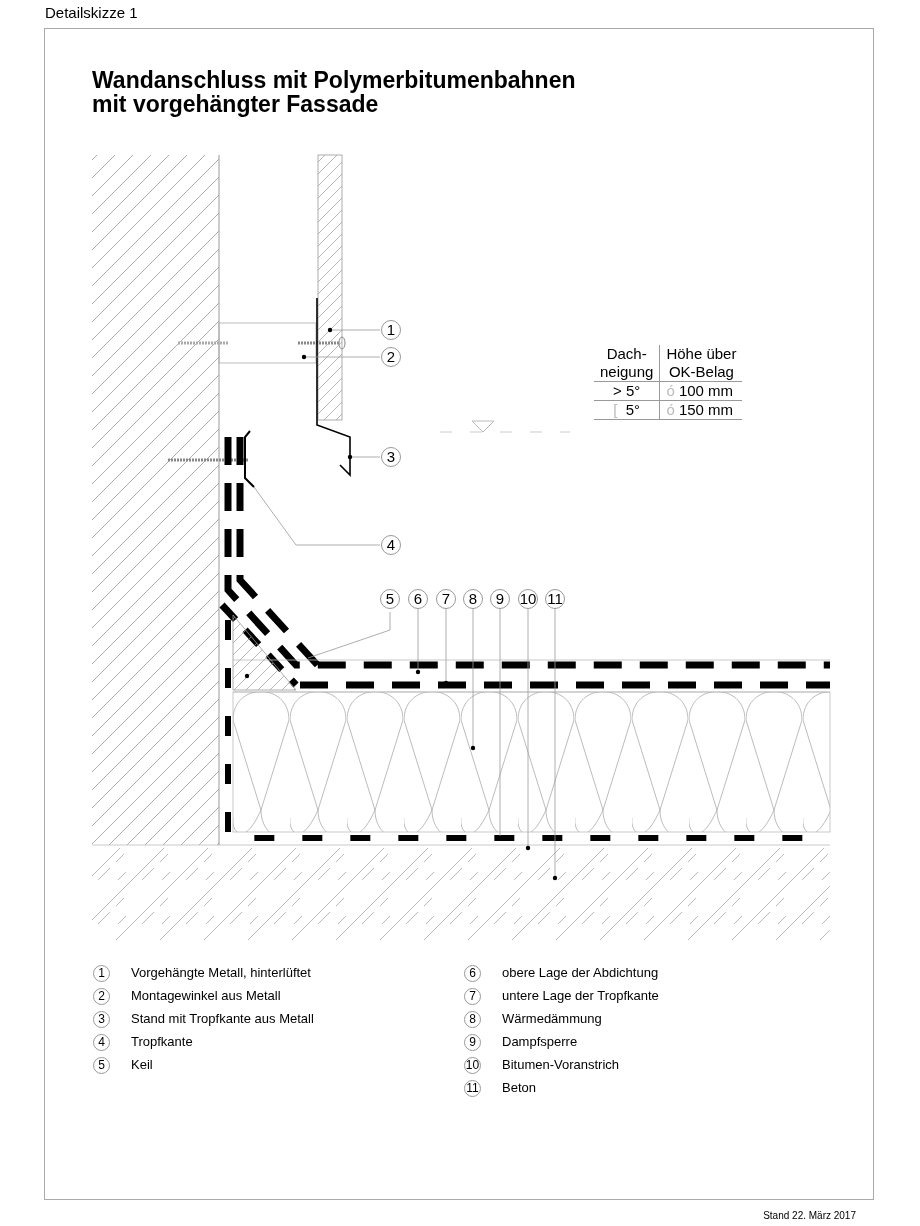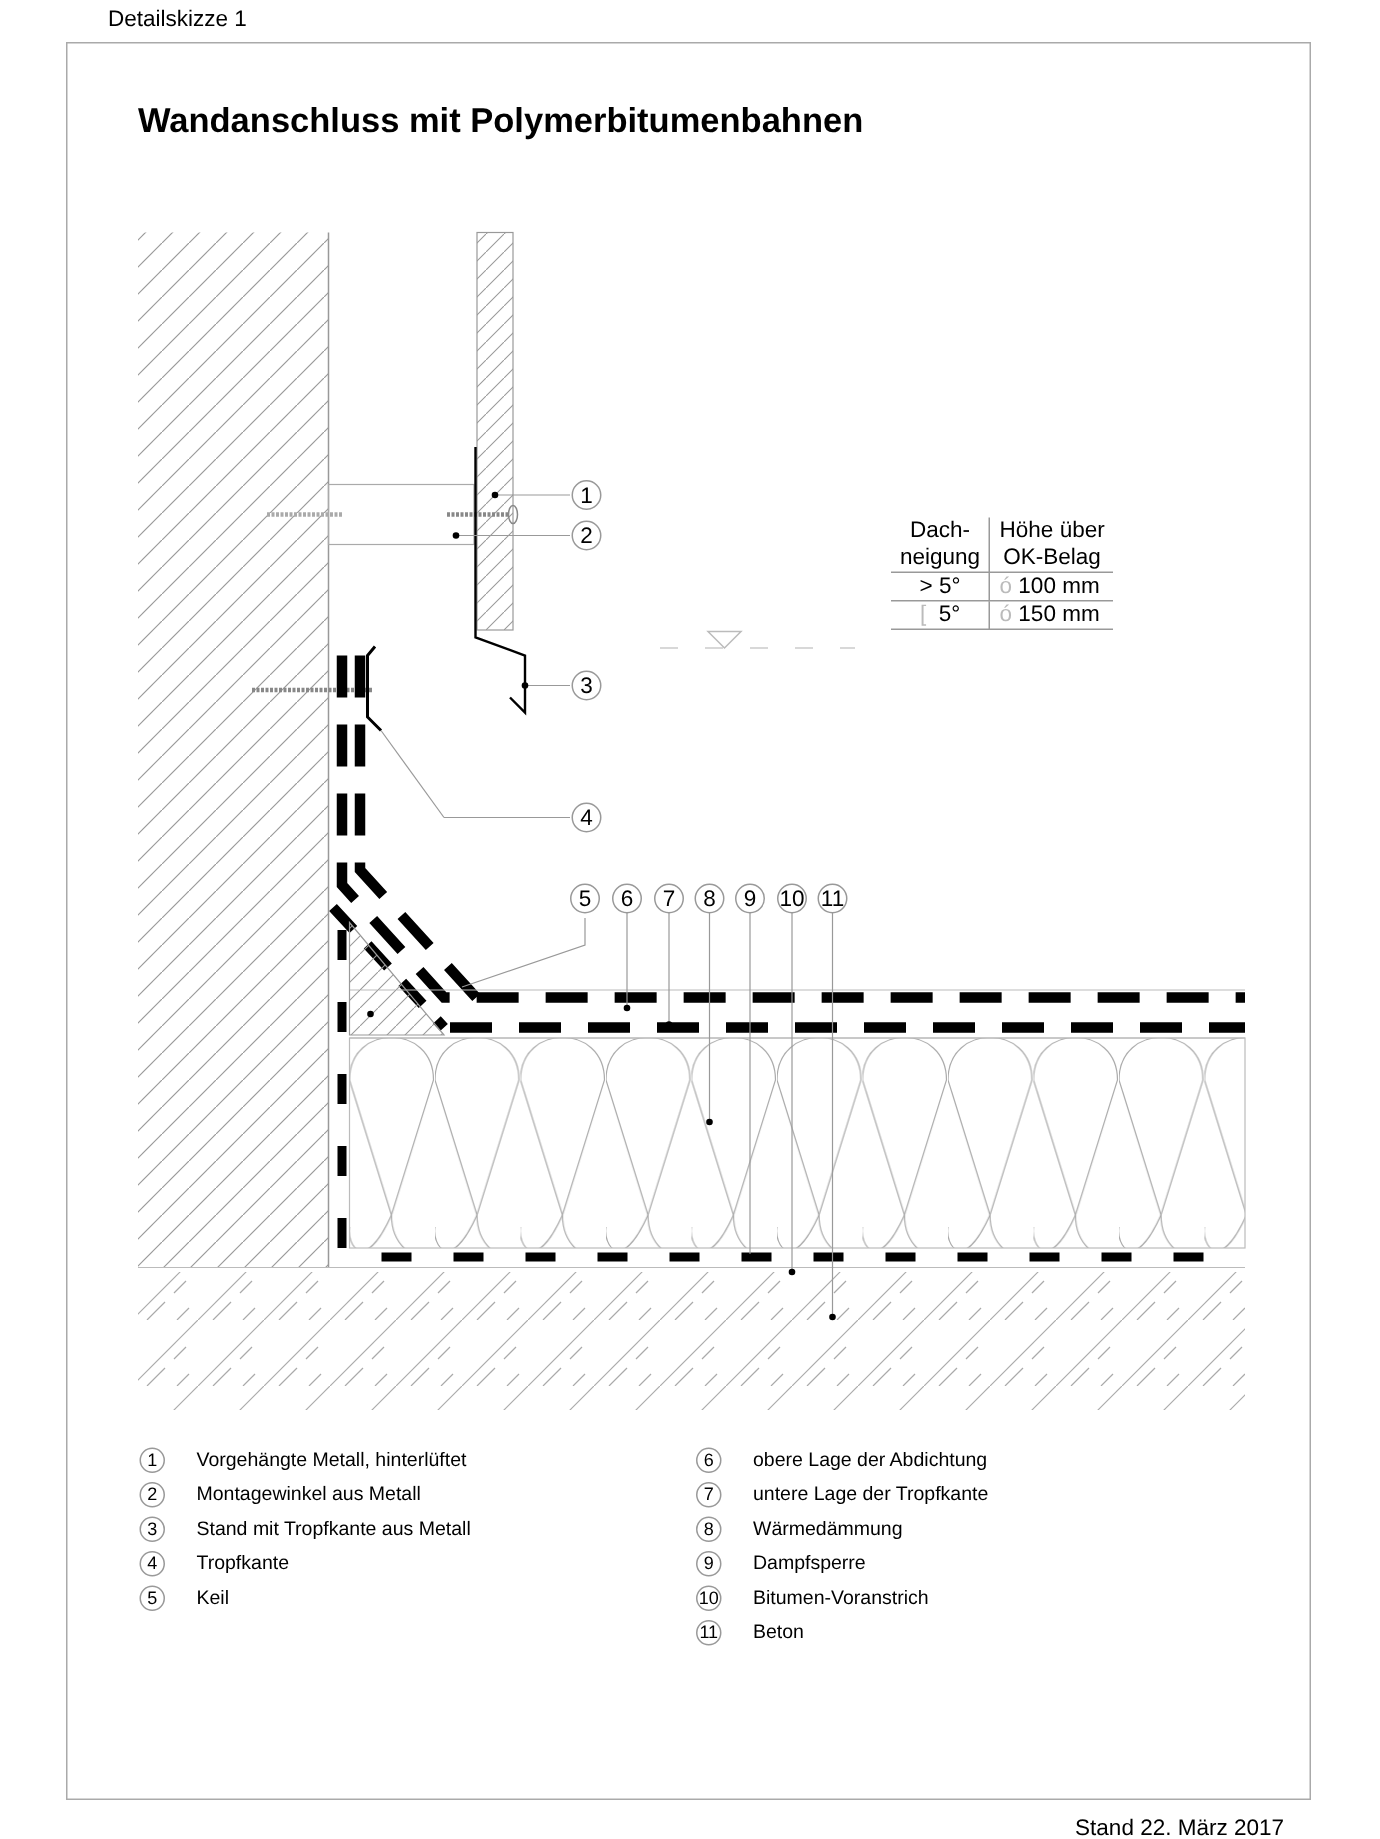--- a/index.html
+++ b/index.html
@@ -1,41 +1,42 @@
 <!DOCTYPE html>
 <html><head>
 <meta charset="utf-8">
 <style>
   html,body{margin:0;padding:0;background:#fff;}
   body{width:920px;height:1226px;position:relative;overflow:hidden;font-family:"Liberation Sans",sans-serif;color:#000;}
-  .sheet-label{position:absolute;left:45px;top:4px;font-size:15px;margin-left:27px;}
+  .sheet-label{position:absolute;left:45px;top:4px;font-size:15px;}
   .frame{position:absolute;left:44px;top:28px;width:830px;height:1172px;border:1px solid #aaa;box-sizing:border-box;}
   .title{position:absolute;left:92px;top:68px;font-size:23px;font-weight:bold;line-height:24px;}
   .drawing{position:absolute;left:0;top:0;}
   .legend{position:absolute;font-size:13px;}
   .legend-item{position:absolute;white-space:nowrap;height:20px;display:flex;align-items:center;}
   .badge{display:inline-flex;width:17px;height:17px;border:1px solid #999;border-radius:50%;align-items:center;justify-content:center;font-size:12px;box-sizing:border-box;}
   .legend-text{position:absolute;left:38px;top:2px;}
   .tbl{position:absolute;left:594px;top:345px;border-collapse:collapse;font-size:15px;}
   .tbl td{border:1px solid #999;padding:0 6px;line-height:18px;vertical-align:top;}
   .tbl tr:first-child td{border-top:none;text-align:center;}
   .tbl td:first-child{border-left:none;}
   .tbl td:last-child{border-right:none;}
   .tbl .c{text-align:center;}
   .sym{color:#bbb;}
-  .footer{position:absolute;right:64px;top:1210px;font-size:15px;}
+  .footer{position:absolute;right:64px;top:1210px;font-size:10px;}
 </style>
 </head>
 <body>
 
 <div class="sheet-label">Detailskizze 1</div>
 <div class="frame"></div>
 
 <div class="title">
   <div>Wandanschluss mit Polymerbitumenbahnen</div>
+  <div>mit vorgehängter Fassade</div>
 </div>
 
 <svg class="drawing" width="920" height="1226" viewBox="0 0 920 1226" xmlns="http://www.w3.org/2000/svg">
   <defs>
     <pattern id="hatch" patternUnits="userSpaceOnUse" width="18" height="18" patternTransform="rotate(0)">
       <line x1="0" y1="18" x2="18" y2="0" stroke="#999" stroke-width="0.8"></line>
     </pattern>
     <pattern id="hatch2" patternUnits="userSpaceOnUse" width="12" height="12">
       <line x1="0" y1="12" x2="12" y2="0" stroke="#999" stroke-width="0.7"></line>
     </pattern>

